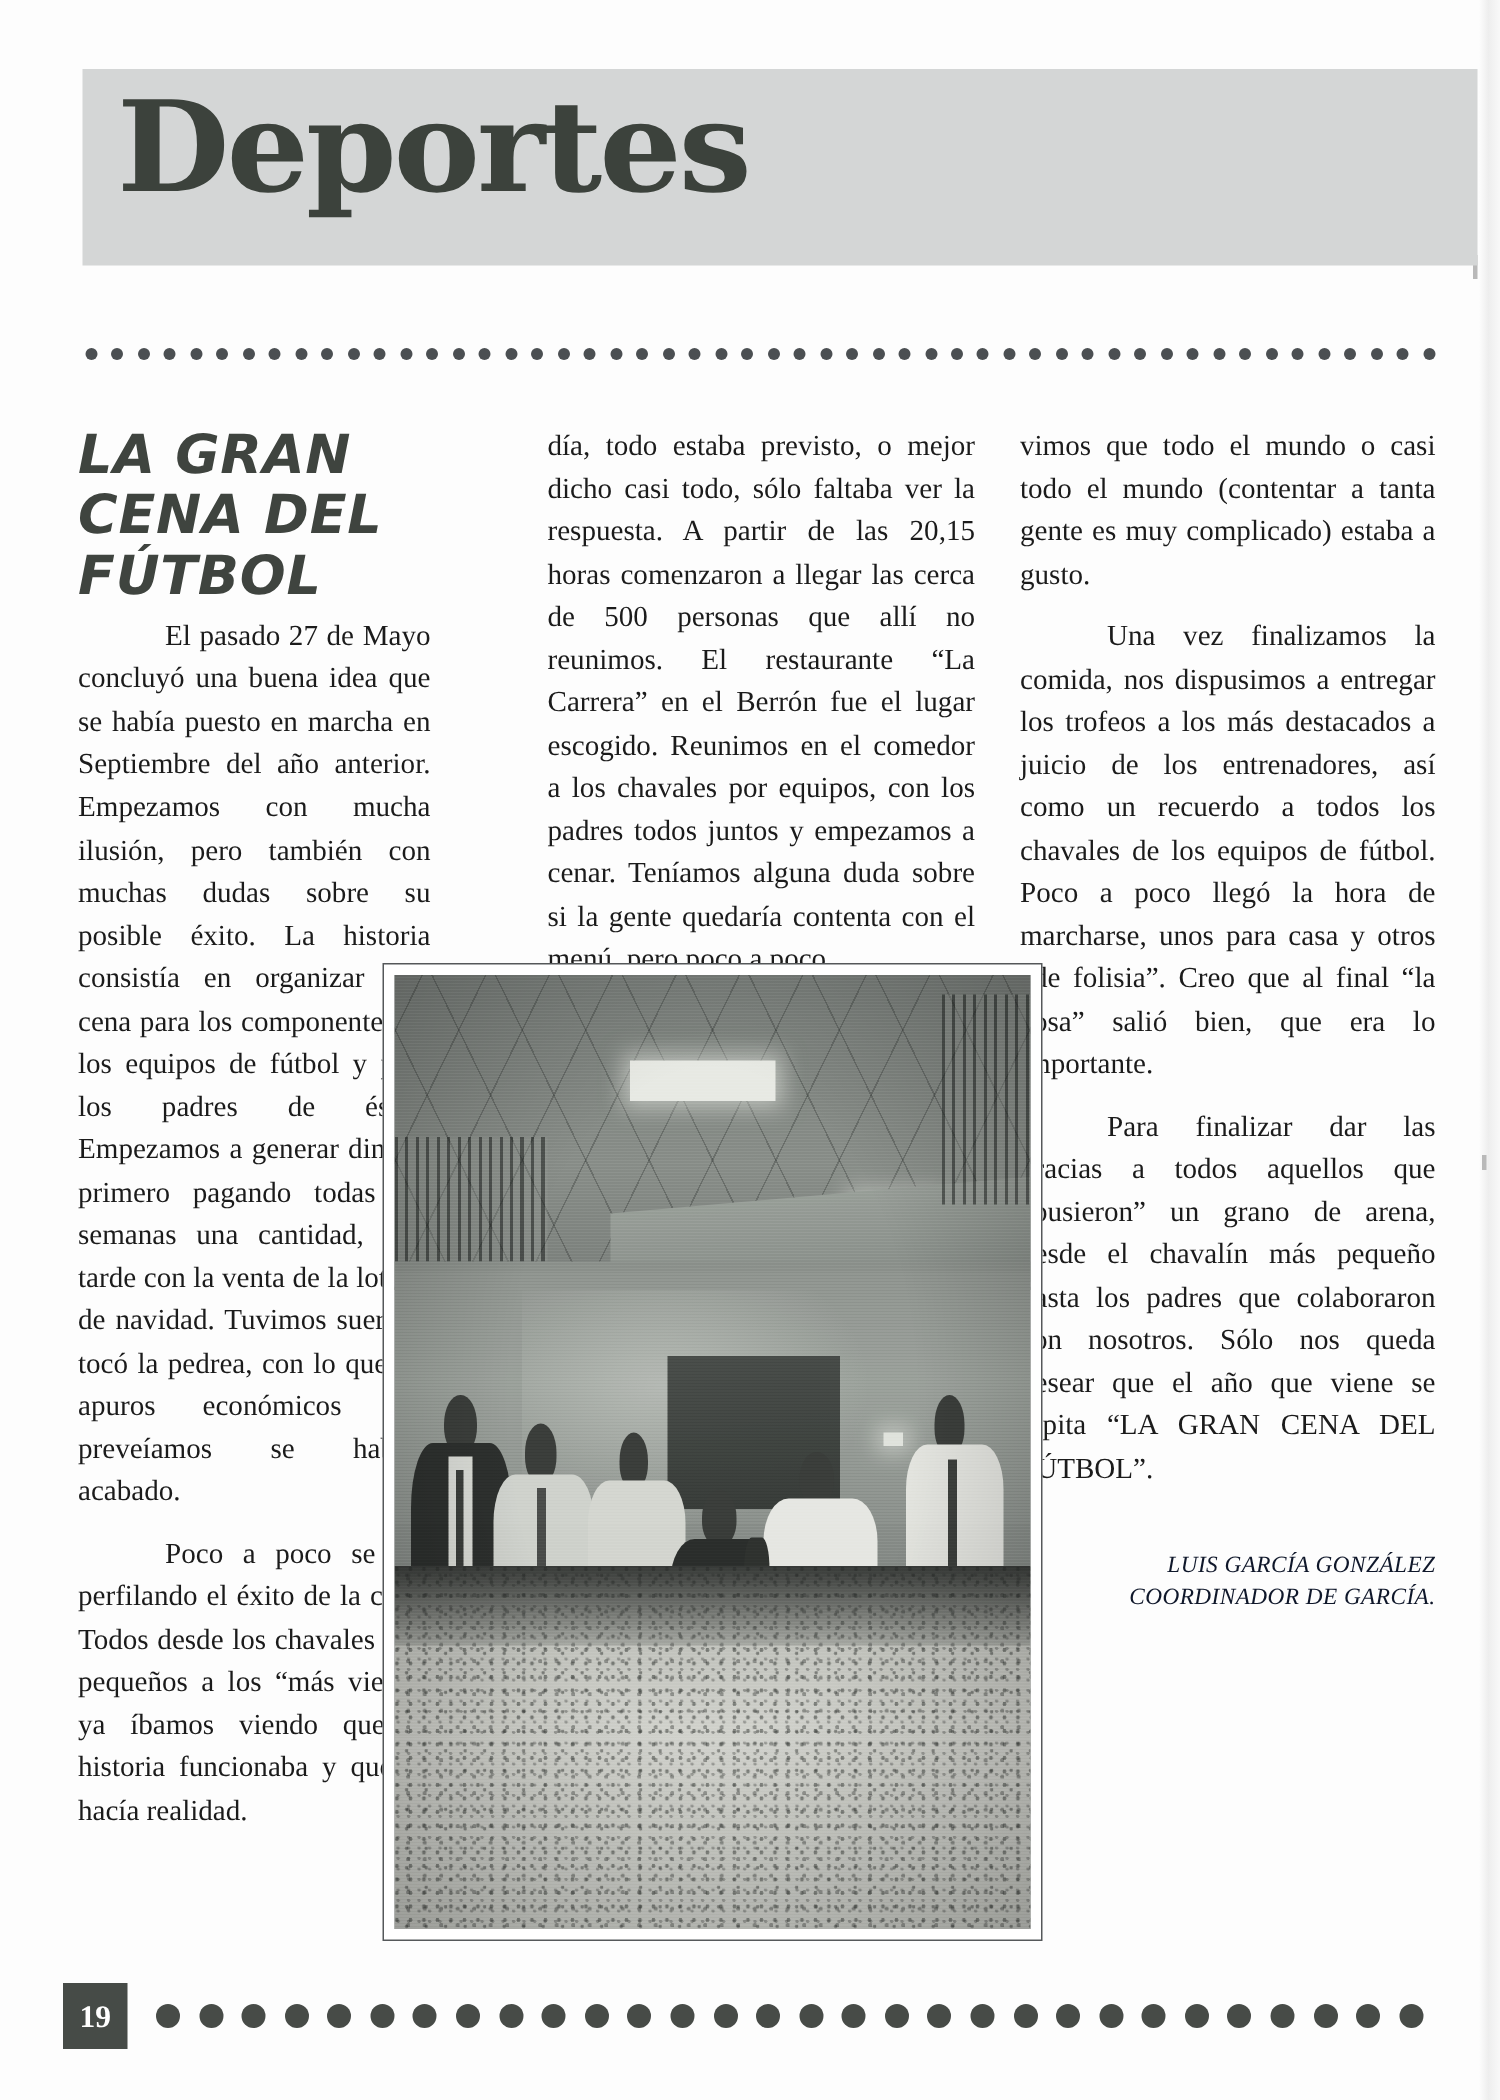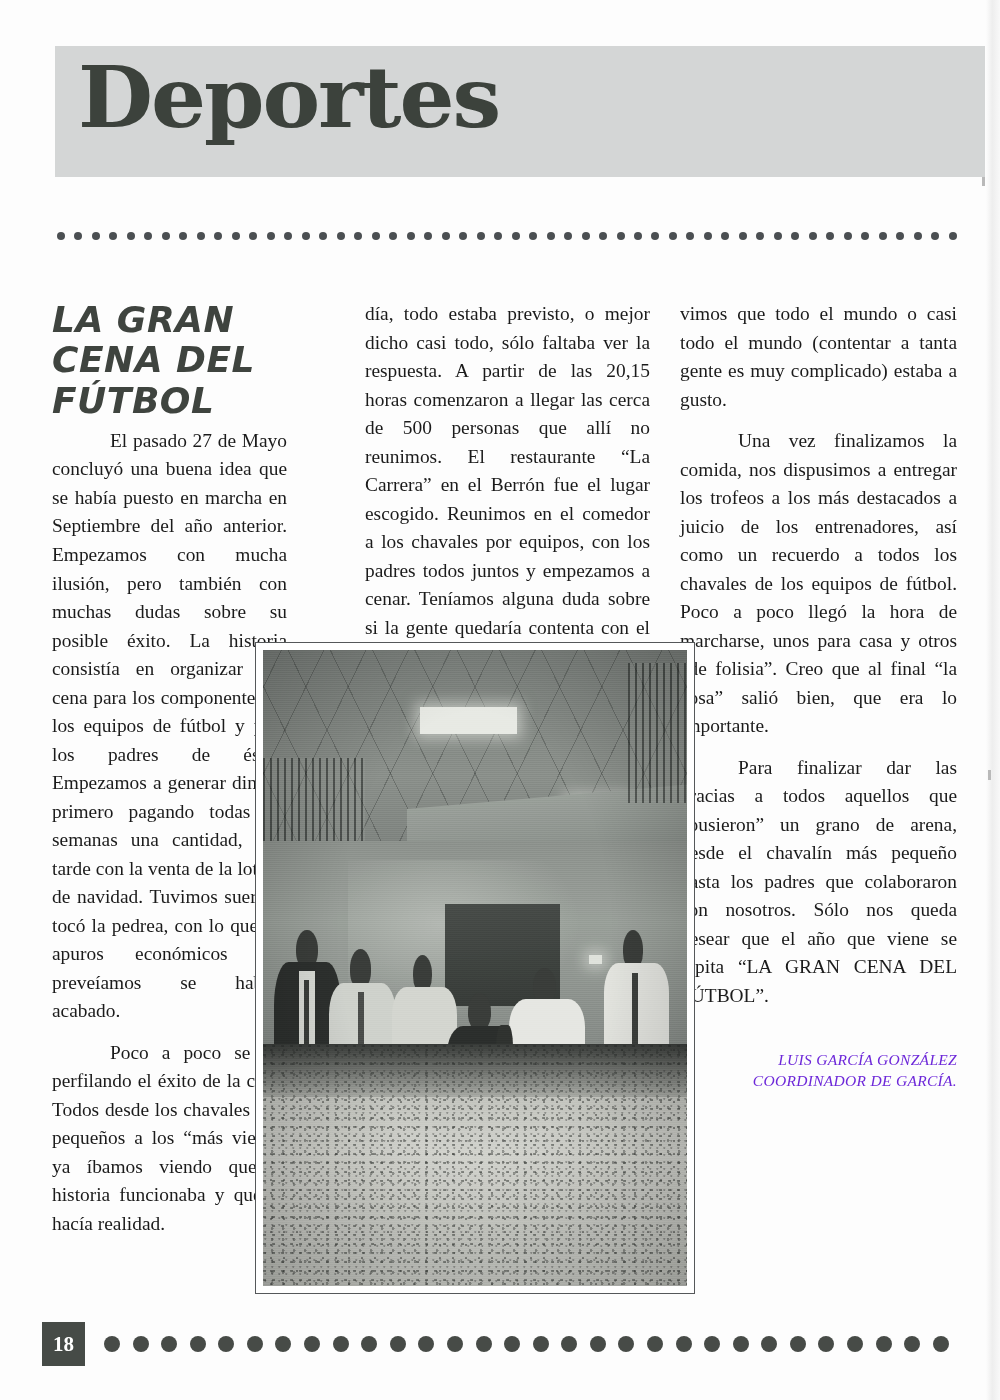--- a/index.html
+++ b/index.html
@@ -71,21 +71,21 @@
   .dot-rule-top i {
     display: block;
     width: 8px; height: 8px;
     border-radius: 50%;
     background: #4b4f52;
   }
 
   
   .col {
     position: absolute;
-    top: 300px;
+    top: 284px;
     font-size: 19.4px;
     line-height: 1.47;
     color: #1b1b1b;
     text-align: justify;
     text-justify: inter-word;
     hyphens: none;
   }
   .col p {
     margin: 0 0 0 0;
     text-indent: 58px;
@@ -107,21 +107,21 @@
     margin: 0 0 6px 0;
     text-align: left;
   }
 
   .byline {
     margin-top: 40px;
     text-align: right;
     font-style: italic;
     font-size: 15.5px;
     line-height: 1.35;
-    color: #6d28d9;
+    color: #0f172a;
     letter-spacing: 0.3px;
   }
 
   
   .photo-frame {
     position: absolute;
     left: 255px;
     top: 642px;
     width: 440px;
     height: 652px;
@@ -399,21 +399,21 @@
 
       <div class="ph-floor">
         <div class="ph-floor-dark"></div>
       </div>
 
       <div class="ph-vignette"></div>
       <div class="ph-grain"></div>
     </div>
   </div>
 
-  <div class="page-num-box">18</div>
+  <div class="page-num-box">19</div>
   <div class="dot-rule-bottom">
     <i></i>
       <i></i>
     <i></i>
       <i></i>
     <i></i>
       <i></i>
     <i></i>
       <i></i>
     <i></i>

